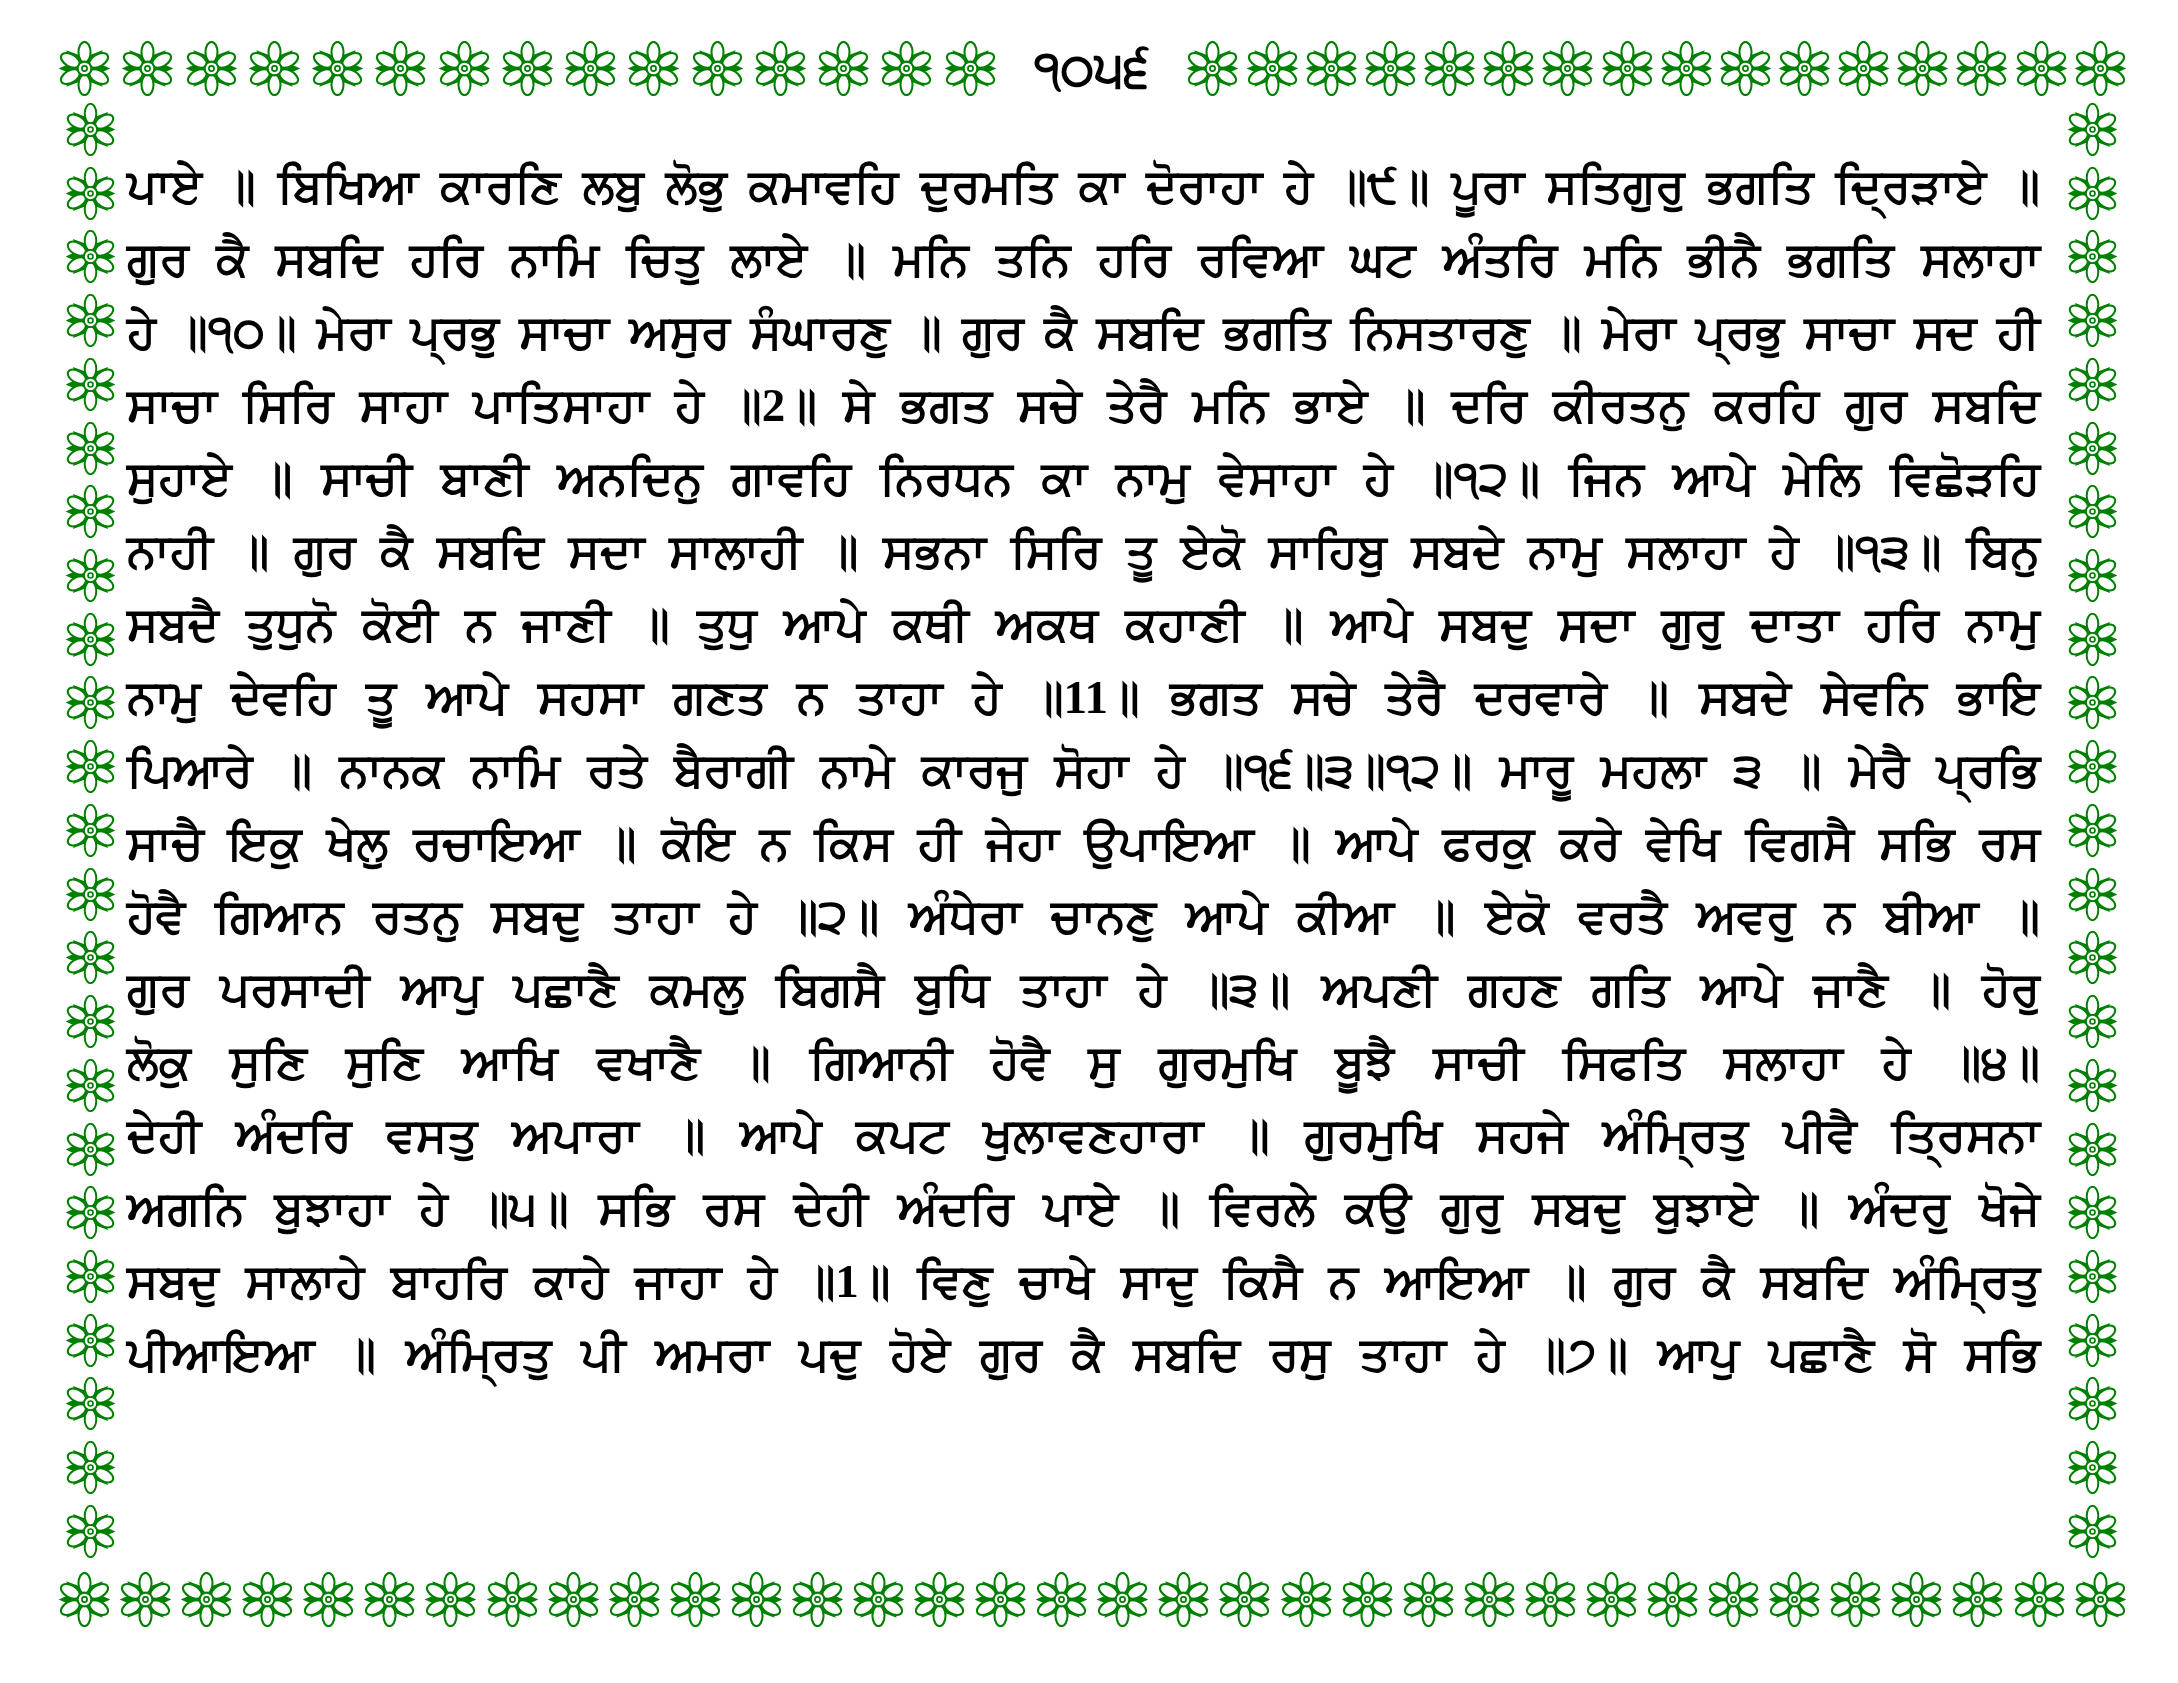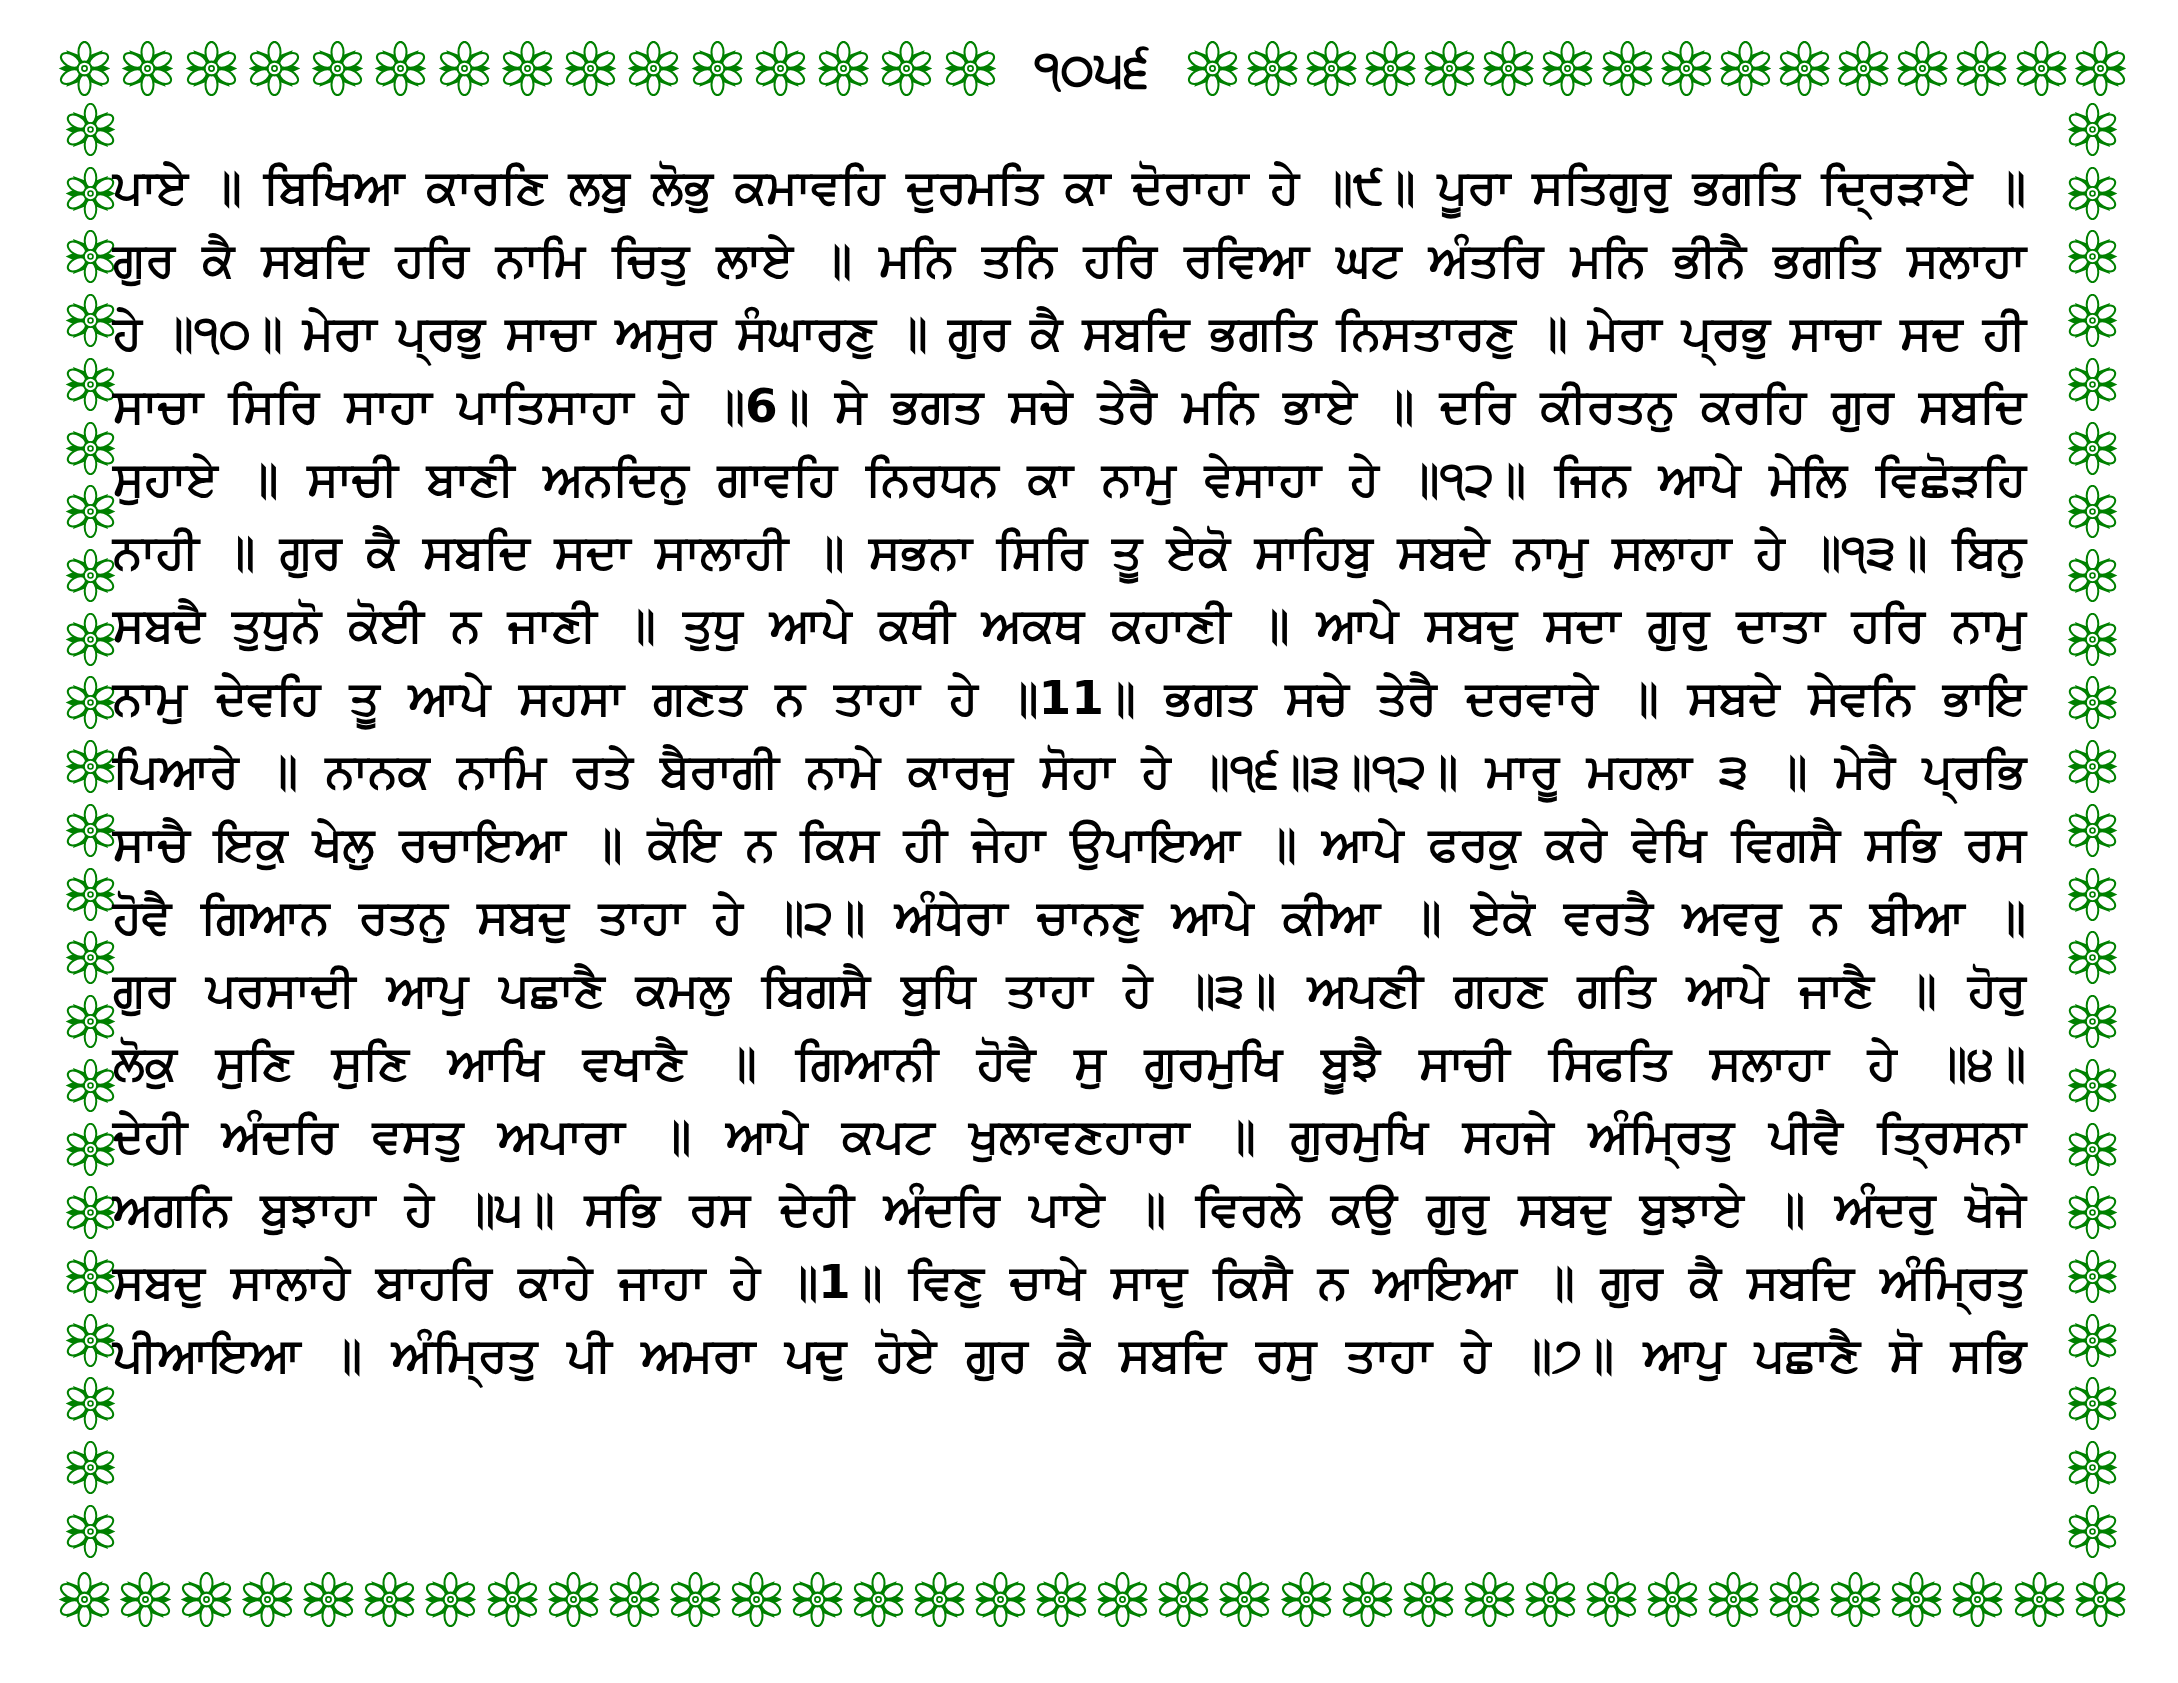--- a/index.html
+++ b/index.html
@@ -58,23 +58,24 @@
   #strip-left   { left: 63px;  top: 103px; width: 55px; height: 1455px; }
   #strip-right  { left: 2065px; top: 103px; width: 55px; height: 1455px; }
 
   .flower { display: block; }
   .flower-h { width: 55px; height: 55px; }
   .flower-v { width: 53px; height: 53px; }
 
   
   .text-block {
     position: absolute;
-    left: 113px; top: 150px;
+    left: 127px; top: 150px;
     width: 1913px;
     color: #000000;
+    font-family: Liberation Serif, serif;
   }
   .text-line {
     display: block;
     height: 73px;
     font-size: 47px;
     font-weight: bold;
     line-height: 73px;
     white-space: normal;
     text-align: justify;
     text-align-last: justify;
@@ -452,21 +453,21 @@
       </svg>
       <svg viewBox="0 0 64 64" class="flower flower-h">
         <use href="#flower-sym" xlink:href="#flower-sym"></use>
       </svg>
     </div>
 
   <div class="text-block" id="text-block">
       <div class="text-line">ਪਾਏ ॥ ਬਿਖਿਆ ਕਾਰਣਿ ਲਬੁ ਲੋਭੁ ਕਮਾਵਹਿ ਦੁਰਮਤਿ ਕਾ ਦੋਰਾਹਾ ਹੇ ॥੯॥ ਪੂਰਾ ਸਤਿਗੁਰੁ ਭਗਤਿ ਦ੍ਰਿੜਾਏ ॥</div>
       <div class="text-line">ਗੁਰ ਕੈ ਸਬਦਿ ਹਰਿ ਨਾਮਿ ਚਿਤੁ ਲਾਏ ॥ ਮਨਿ ਤਨਿ ਹਰਿ ਰਵਿਆ ਘਟ ਅੰਤਰਿ ਮਨਿ ਭੀਨੈ ਭਗਤਿ ਸਲਾਹਾ</div>
       <div class="text-line">ਹੇ ॥੧੦॥ ਮੇਰਾ ਪ੍ਰਭੁ ਸਾਚਾ ਅਸੁਰ ਸੰਘਾਰਣੁ ॥ ਗੁਰ ਕੈ ਸਬਦਿ ਭਗਤਿ ਨਿਸਤਾਰਣੁ ॥ ਮੇਰਾ ਪ੍ਰਭੁ ਸਾਚਾ ਸਦ ਹੀ</div>
-      <div class="text-line">ਸਾਚਾ ਸਿਰਿ ਸਾਹਾ ਪਾਤਿਸਾਹਾ ਹੇ ॥6॥ ਸੇ ਭਗਤ ਸਚੇ ਤੇਰੈ ਮਨਿ ਭਾਏ ॥ ਦਰਿ ਕੀਰਤਨੁ ਕਰਹਿ ਗੁਰ ਸਬਦਿ</div>
+      <div class="text-line">ਸਾਚਾ ਸਿਰਿ ਸਾਹਾ ਪਾਤਿਸਾਹਾ ਹੇ ॥2॥ ਸੇ ਭਗਤ ਸਚੇ ਤੇਰੈ ਮਨਿ ਭਾਏ ॥ ਦਰਿ ਕੀਰਤਨੁ ਕਰਹਿ ਗੁਰ ਸਬਦਿ</div>
       <div class="text-line">ਸੁਹਾਏ ॥ ਸਾਚੀ ਬਾਣੀ ਅਨਦਿਨੁ ਗਾਵਹਿ ਨਿਰਧਨ ਕਾ ਨਾਮੁ ਵੇਸਾਹਾ ਹੇ ॥੧੨॥ ਜਿਨ ਆਪੇ ਮੇਲਿ ਵਿਛੋੜਹਿ</div>
       <div class="text-line">ਨਾਹੀ ॥ ਗੁਰ ਕੈ ਸਬਦਿ ਸਦਾ ਸਾਲਾਹੀ ॥ ਸਭਨਾ ਸਿਰਿ ਤੂ ਏਕੋ ਸਾਹਿਬੁ ਸਬਦੇ ਨਾਮੁ ਸਲਾਹਾ ਹੇ ॥੧੩॥ ਬਿਨੁ</div>
       <div class="text-line">ਸਬਦੈ ਤੁਧੁਨੋ ਕੋਈ ਨ ਜਾਣੀ ॥ ਤੁਧੁ ਆਪੇ ਕਥੀ ਅਕਥ ਕਹਾਣੀ ॥ ਆਪੇ ਸਬਦੁ ਸਦਾ ਗੁਰੁ ਦਾਤਾ ਹਰਿ ਨਾਮੁ</div>
       <div class="text-line">ਨਾਮੁ ਦੇਵਹਿ ਤੂ ਆਪੇ ਸਹਸਾ ਗਣਤ ਨ ਤਾਹਾ ਹੇ ॥11॥ ਭਗਤ ਸਚੇ ਤੇਰੈ ਦਰਵਾਰੇ ॥ ਸਬਦੇ ਸੇਵਨਿ ਭਾਇ</div>
       <div class="text-line">ਪਿਆਰੇ ॥ ਨਾਨਕ ਨਾਮਿ ਰਤੇ ਬੈਰਾਗੀ ਨਾਮੇ ਕਾਰਜੁ ਸੋਹਾ ਹੇ ॥੧੬॥੩॥੧੨॥ ਮਾਰੂ ਮਹਲਾ ੩ ॥ ਮੇਰੈ ਪ੍ਰਭਿ</div>
       <div class="text-line">ਸਾਚੈ ਇਕੁ ਖੇਲੁ ਰਚਾਇਆ ॥ ਕੋਇ ਨ ਕਿਸ ਹੀ ਜੇਹਾ ਉਪਾਇਆ ॥ ਆਪੇ ਫਰਕੁ ਕਰੇ ਵੇਖਿ ਵਿਗਸੈ ਸਭਿ ਰਸ</div>
       <div class="text-line">ਹੋਵੈ ਗਿਆਨ ਰਤਨੁ ਸਬਦੁ ਤਾਹਾ ਹੇ ॥੨॥ ਅੰਧੇਰਾ ਚਾਨਣੁ ਆਪੇ ਕੀਆ ॥ ਏਕੋ ਵਰਤੈ ਅਵਰੁ ਨ ਬੀਆ ॥</div>
       <div class="text-line">ਗੁਰ ਪਰਸਾਦੀ ਆਪੁ ਪਛਾਣੈ ਕਮਲੁ ਬਿਗਸੈ ਬੁਧਿ ਤਾਹਾ ਹੇ ॥੩॥ ਅਪਣੀ ਗਹਣ ਗਤਿ ਆਪੇ ਜਾਣੈ ॥ ਹੋਰੁ</div>
       <div class="text-line">ਲੋਕੁ ਸੁਣਿ ਸੁਣਿ ਆਖਿ ਵਖਾਣੈ ॥ ਗਿਆਨੀ ਹੋਵੈ ਸੁ ਗੁਰਮੁਖਿ ਬੂਝੈ ਸਾਚੀ ਸਿਫਤਿ ਸਲਾਹਾ ਹੇ ॥੪॥</div>
       <div class="text-line">ਦੇਹੀ ਅੰਦਰਿ ਵਸਤੁ ਅਪਾਰਾ ॥ ਆਪੇ ਕਪਟ ਖੁਲਾਵਣਹਾਰਾ ॥ ਗੁਰਮੁਖਿ ਸਹਜੇ ਅੰਮ੍ਰਿਤੁ ਪੀਵੈ ਤ੍ਰਿਸਨਾ</div>

